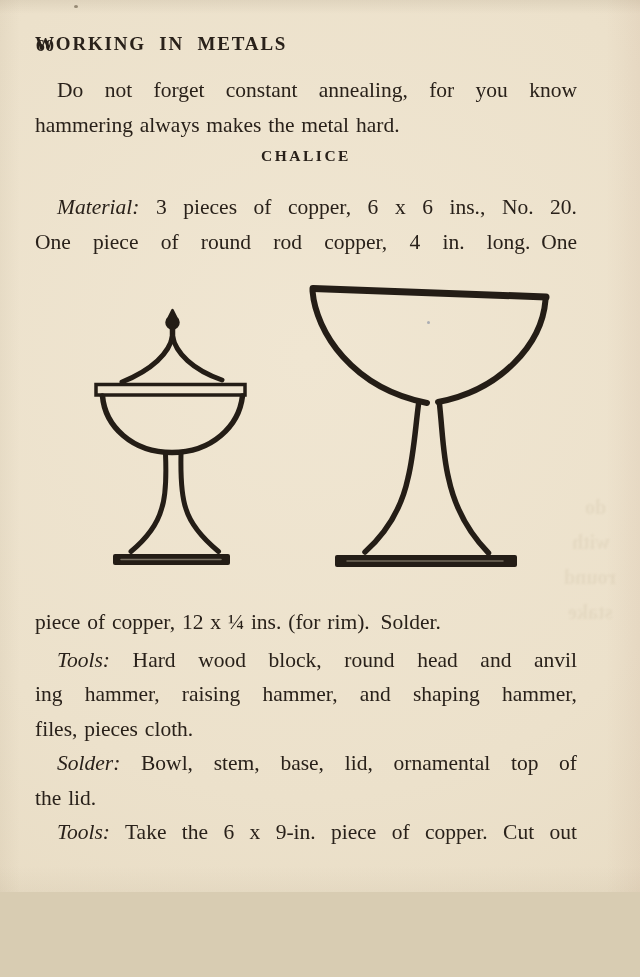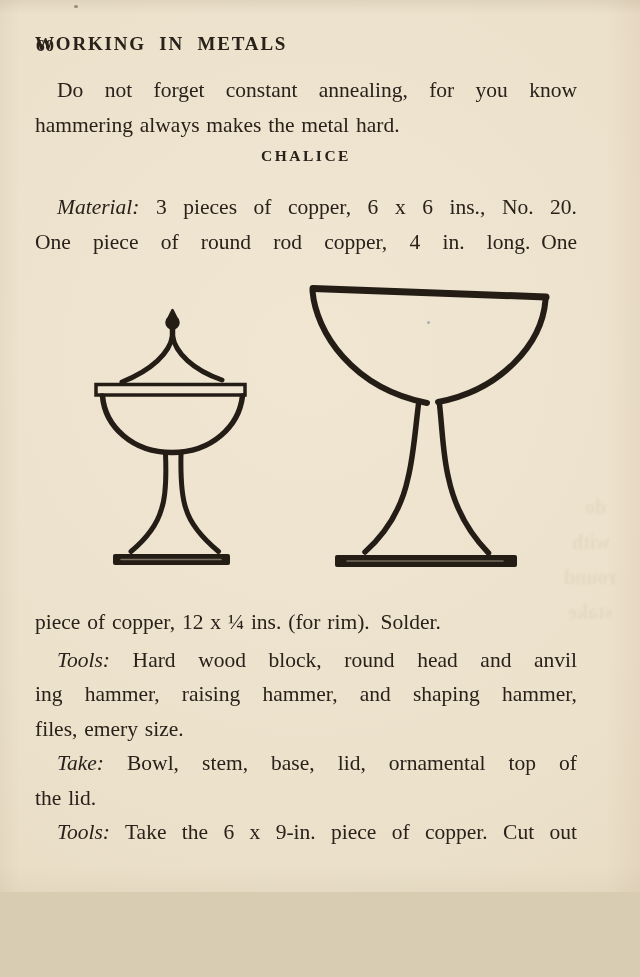--- a/index.html
+++ b/index.html
@@ -109,26 +109,26 @@
     <div class="material-cont">
       <div class="line ll">piece of copper, 12 x ¼ ins. (for rim). Solder.</div>
     </div>
 
     <div class="tools">
       <div class="line jl indent">
         <span class="lead">Tools:</span>
         <span>Hard wood block, round head and anvil</span>
       </div>
       <div class="line jl">ing hammer, raising hammer, and shaping hammer,</div>
-      <div class="line ll">files, emery size.</div>
+      <div class="line ll">files, pieces cloth.</div>
     </div>
 
     <div>
       <div class="line jl indent">
-        <span class="lead">Take:</span>
+        <span class="lead">Solder:</span>
         <span>Bowl, stem, base, lid, ornamental top of</span>
       </div>
       <div class="line ll">the lid.</div>
     </div>
 
     <div>
     </div>
 
     <div>
       <div class="line jl indent">

